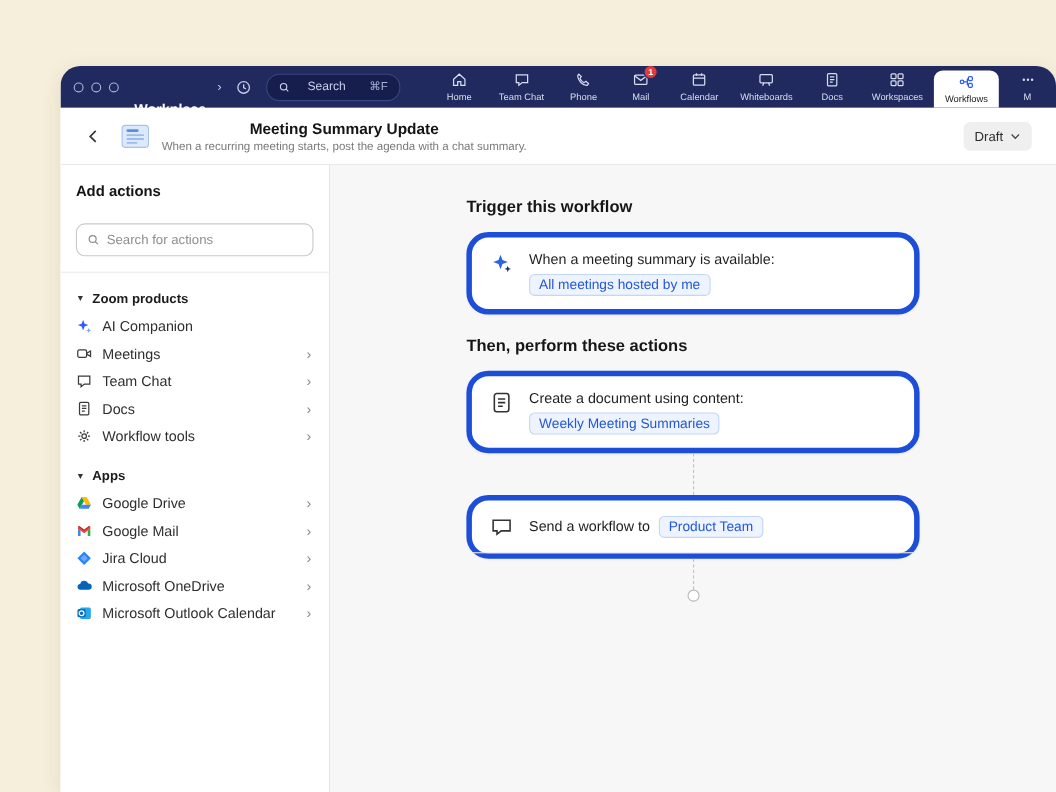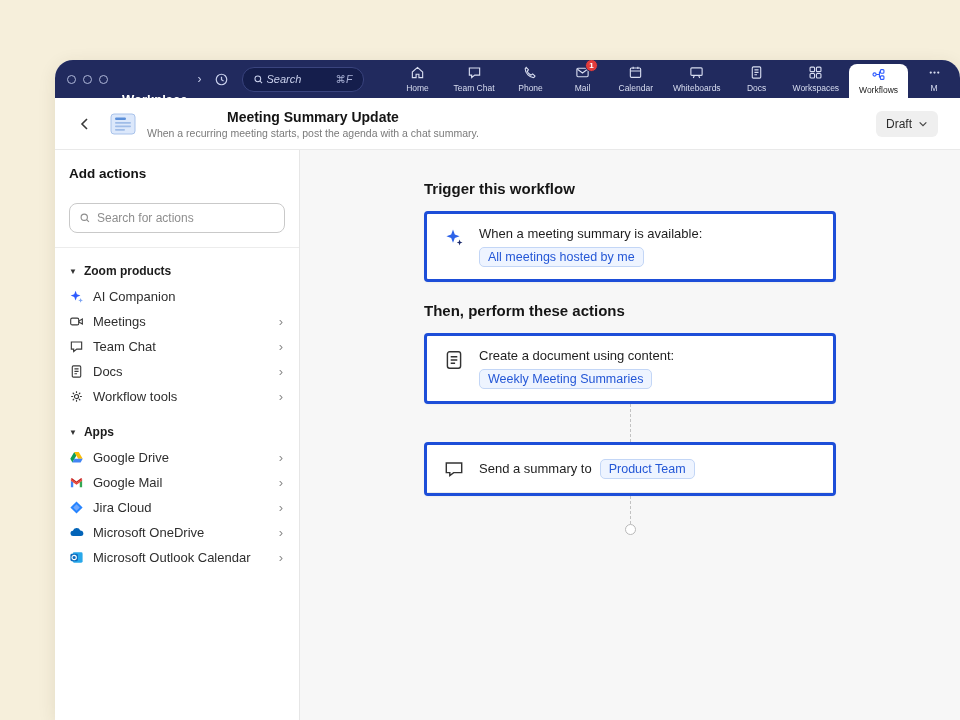--- a/index.html
+++ b/index.html
@@ -18,22 +18,22 @@
   .navbar { height:38px; background:#212a5e; display:flex; align-items:stretch; flex:0 0 38px; }
   .nav-left { display:flex; align-items:center; padding-left:12px; }
   .win-dots { display:flex; gap:7px; margin-right:14px; }
   .win-dot { width:9px; height:9px; border:1.4px solid #aeb6d8; border-radius:50%; }
   .logo { display:flex; flex-direction:column; line-height:1; margin-right:10px;gap:32px; }
   .logo-top { font-size:8px; color:#e8ecfa; letter-spacing:.3px; }
   .logo-bottom { font-size:13px; font-weight:bold; color:#fff; }
   .nav-chev { color:#c6cdea; font-size:12px; margin-right:10px; cursor:default; }
   .history-btn { width:20px; height:20px; display:flex; align-items:center; justify-content:center; margin-right:10px; }
   .search-pill {
-    display:flex; align-items:center; gap:3px; background:#151e4c; border:1px solid #3a447e;
-    border-radius:12px; height:25px; padding:0 10px; width:122px; color:#c9d0ec; font-size:11px;font-style:italic;
+    display:flex; align-items:center; gap:16px; background:#151e4c; border:1px solid #3a447e;
+    border-radius:12px; height:25px; padding:0 10px; width:122px; color:#c9d0ec; font-size:11px;
   }
   .search-pill .kbd { margin-left:auto; font-size:10.5px; color:#aab2d6; }
 
   .nav-tabs { display:flex; margin-left:28px; flex:1; overflow:hidden; }
   .nav-tab {
     display:flex; flex-direction:column; align-items:center; justify-content:center; gap:3px;
     padding:0 10px; min-width:52px; color:#d8ddf0; cursor:pointer; position:relative;
   }
   .nav-tab svg { width:15px; height:15px; }
   .nav-tab .tab-label { font-size:8.5px; white-space:nowrap; }
@@ -81,21 +81,21 @@
   .sb-section-label { font-size:12px; font-weight:bold; color:#1c1c1c; }
   .sb-item { display:flex; align-items:center; gap:9px; height:25px; cursor:pointer; border-radius:5px; }
   .sb-item svg { width:15px; height:15px; flex:0 0 auto; }
   .sb-item-label { font-size:13px; color:#2e2e2e; flex:1; white-space:nowrap; overflow:hidden; }
   .sb-item-chev { color:#8a8a8a; font-size:13px; padding-right:2px; }
 
   
   .canvas { flex:1; background:#f7f7f7; overflow:hidden; display:flex; justify-content:center; }
   .canvas-col { width:412px; padding-top:30px; display:flex; flex-direction:column; }
   .canvas-heading { font-size:15px; font-weight:bold; color:#161616; }
-  .card { background:#fff; border:3px solid #1d4ed8; border-radius:4px;
+  .card { background:#fff; border:5px solid #1d4ed8; border-radius:20px;
     box-shadow:0 1px 2px rgba(0,0,0,.04);text-align:center; }
   .card-row { display:flex; align-items:flex-start; gap:14px; padding:12px 16px; }
   .card-row.center { align-items:center; }
   .card-icon { width:22px; height:22px; flex:0 0 auto; margin-top:1px; }
   .card-lines { display:flex; flex-direction:column; gap:6px; }
   .card-text { font-size:13px; color:#1e1e1e; font-weight:500; }
   .tag {
     display:inline-block; font-size:12.5px; color:#2457d6; background:#eef4ff;
     border:1px solid #c3d6f6; border-radius:5px; padding:2px 8px; cursor:pointer;
     width:max-content;
@@ -391,21 +391,21 @@
           </div>
 
           <div class="connector"></div>
 
           <div class="card">
             <div class="card-row center">
               <svg class="card-icon" viewBox="0 0 20 20" fill="none" stroke="#333" stroke-width="1.3">
                   <path d="M3 4.5h14v8.8H9.7L6.2 16v-2.7H3z"></path>
                 </svg>
               <div class="inline-row">
-                <span class="card-text">Send a summary to</span>
+                <span class="card-text">Send a workflow to</span>
                 <span class="tag">Product Team</span>
               </div>
             </div>
             <div class="card-divider"></div>
           </div>
 
           <div class="connector short"></div>
           <div class="end-node"></div>
 
         </div>

